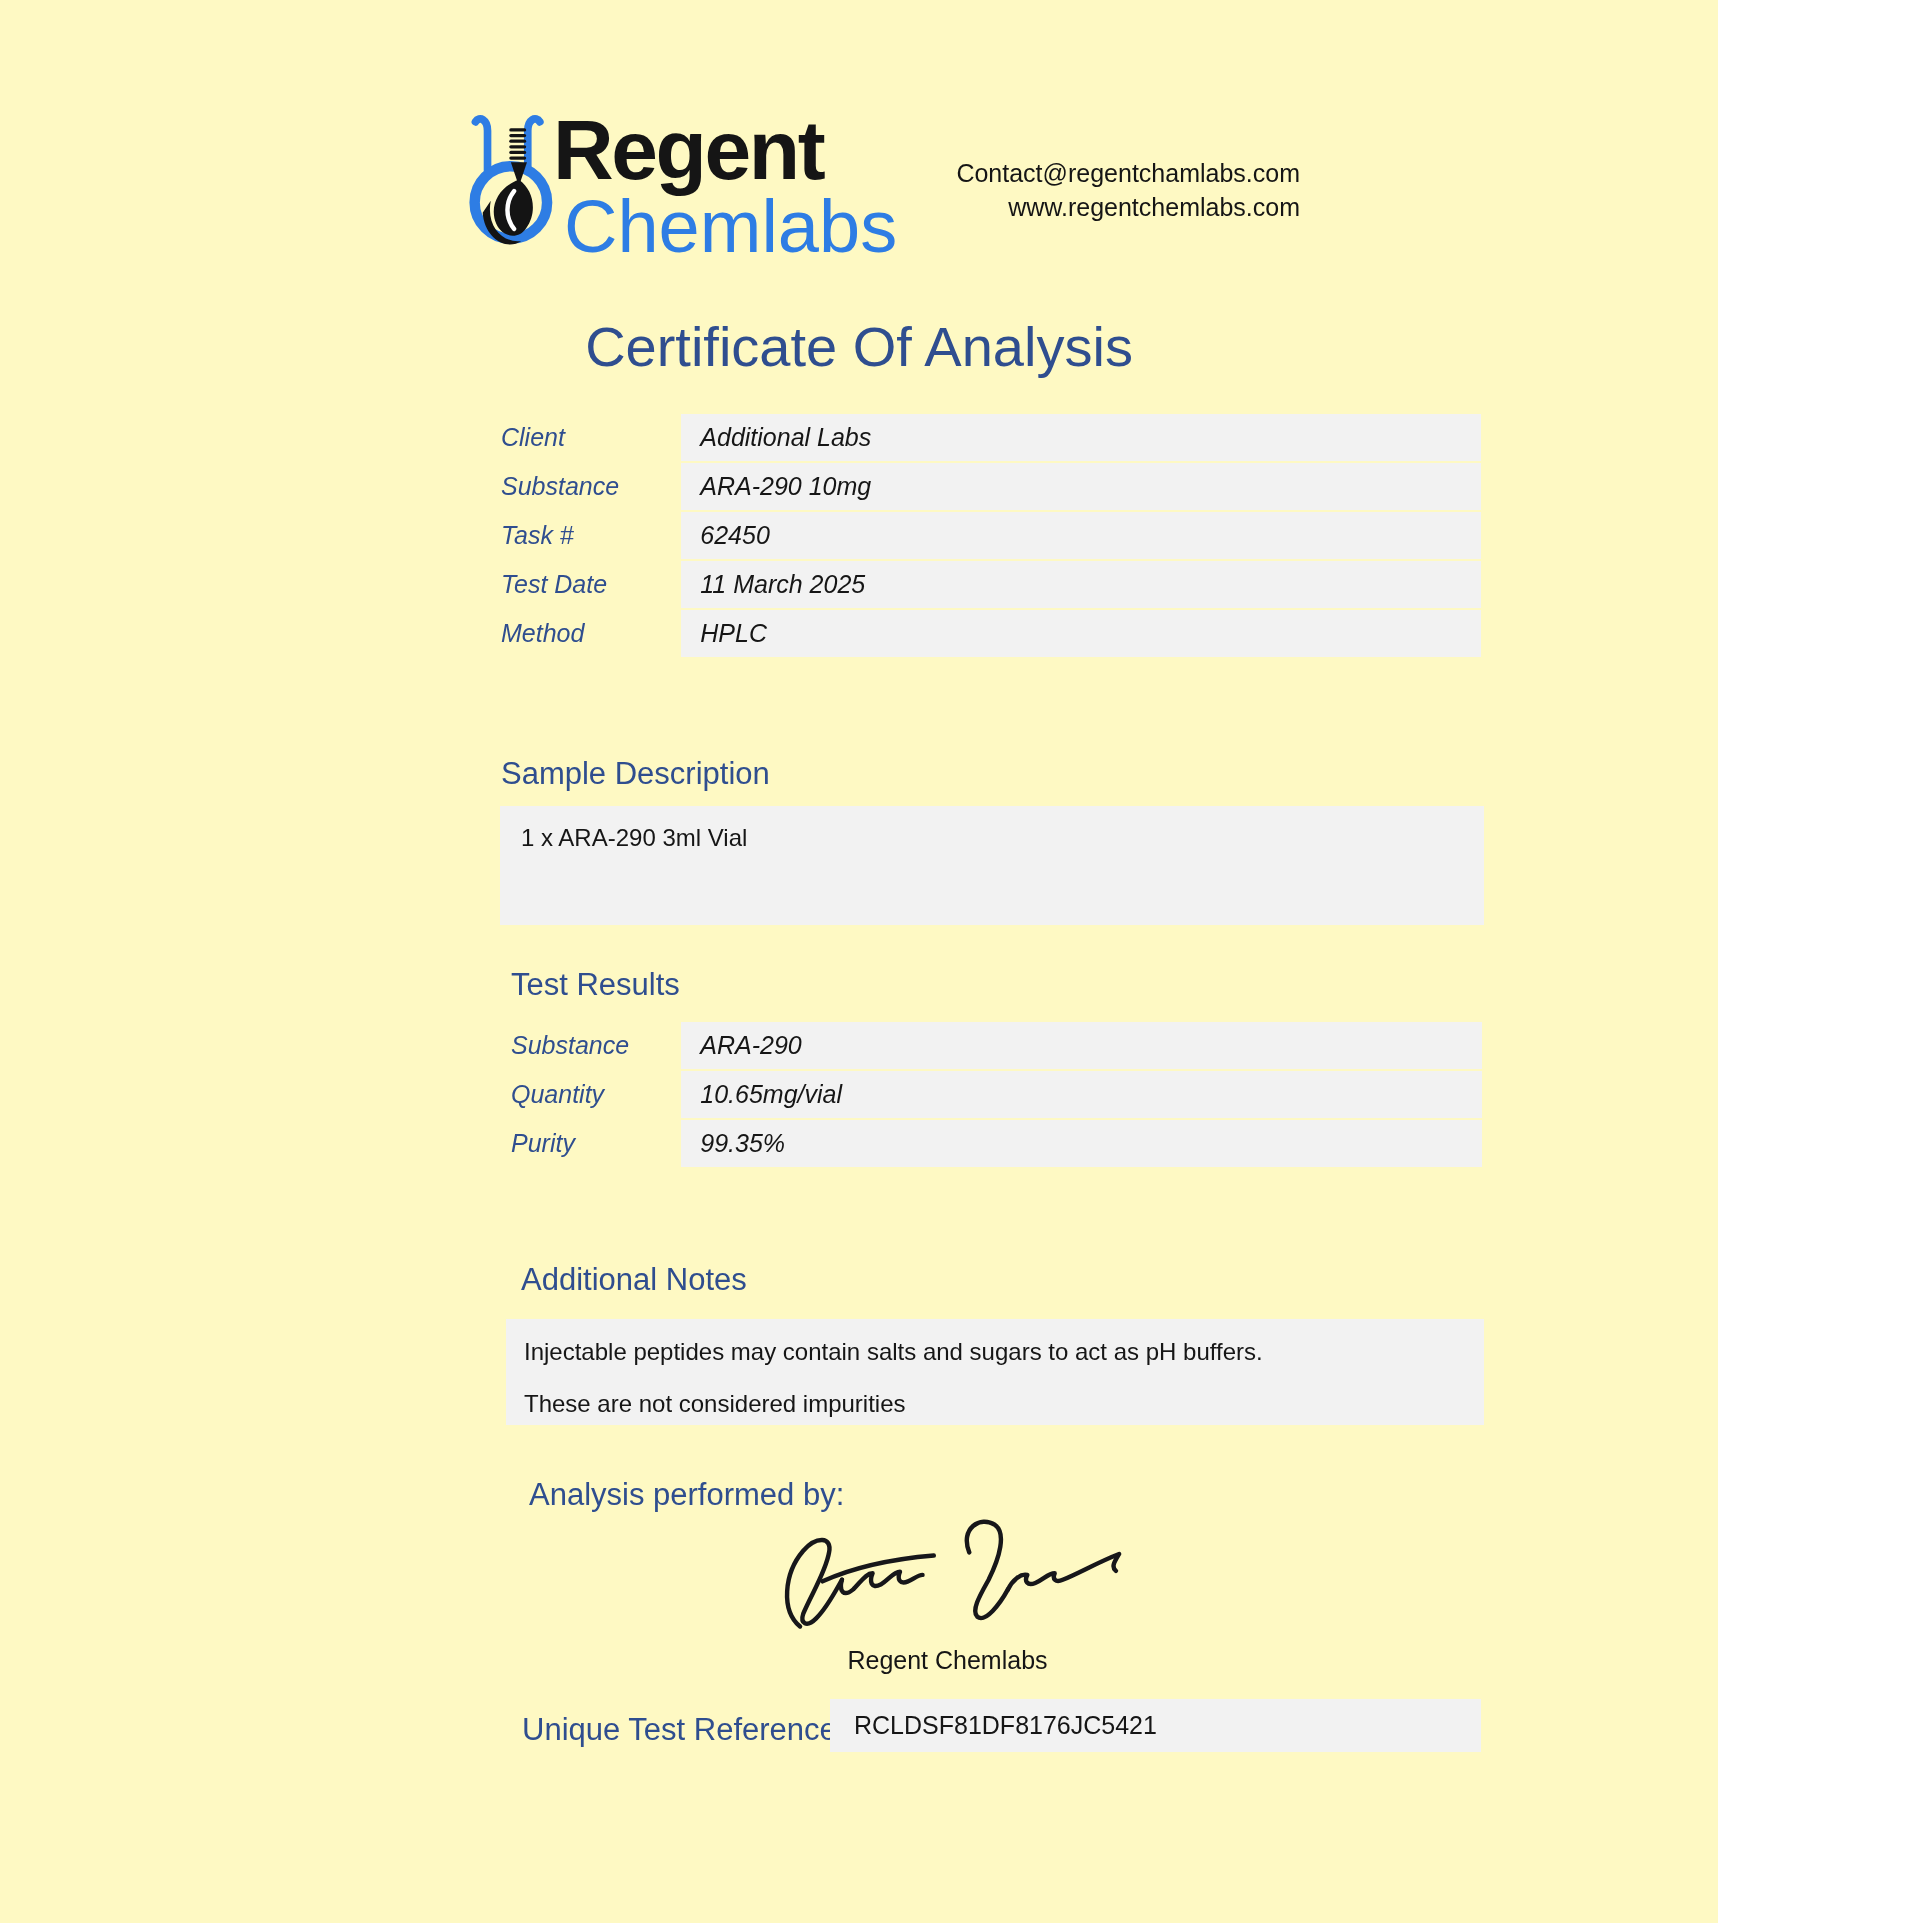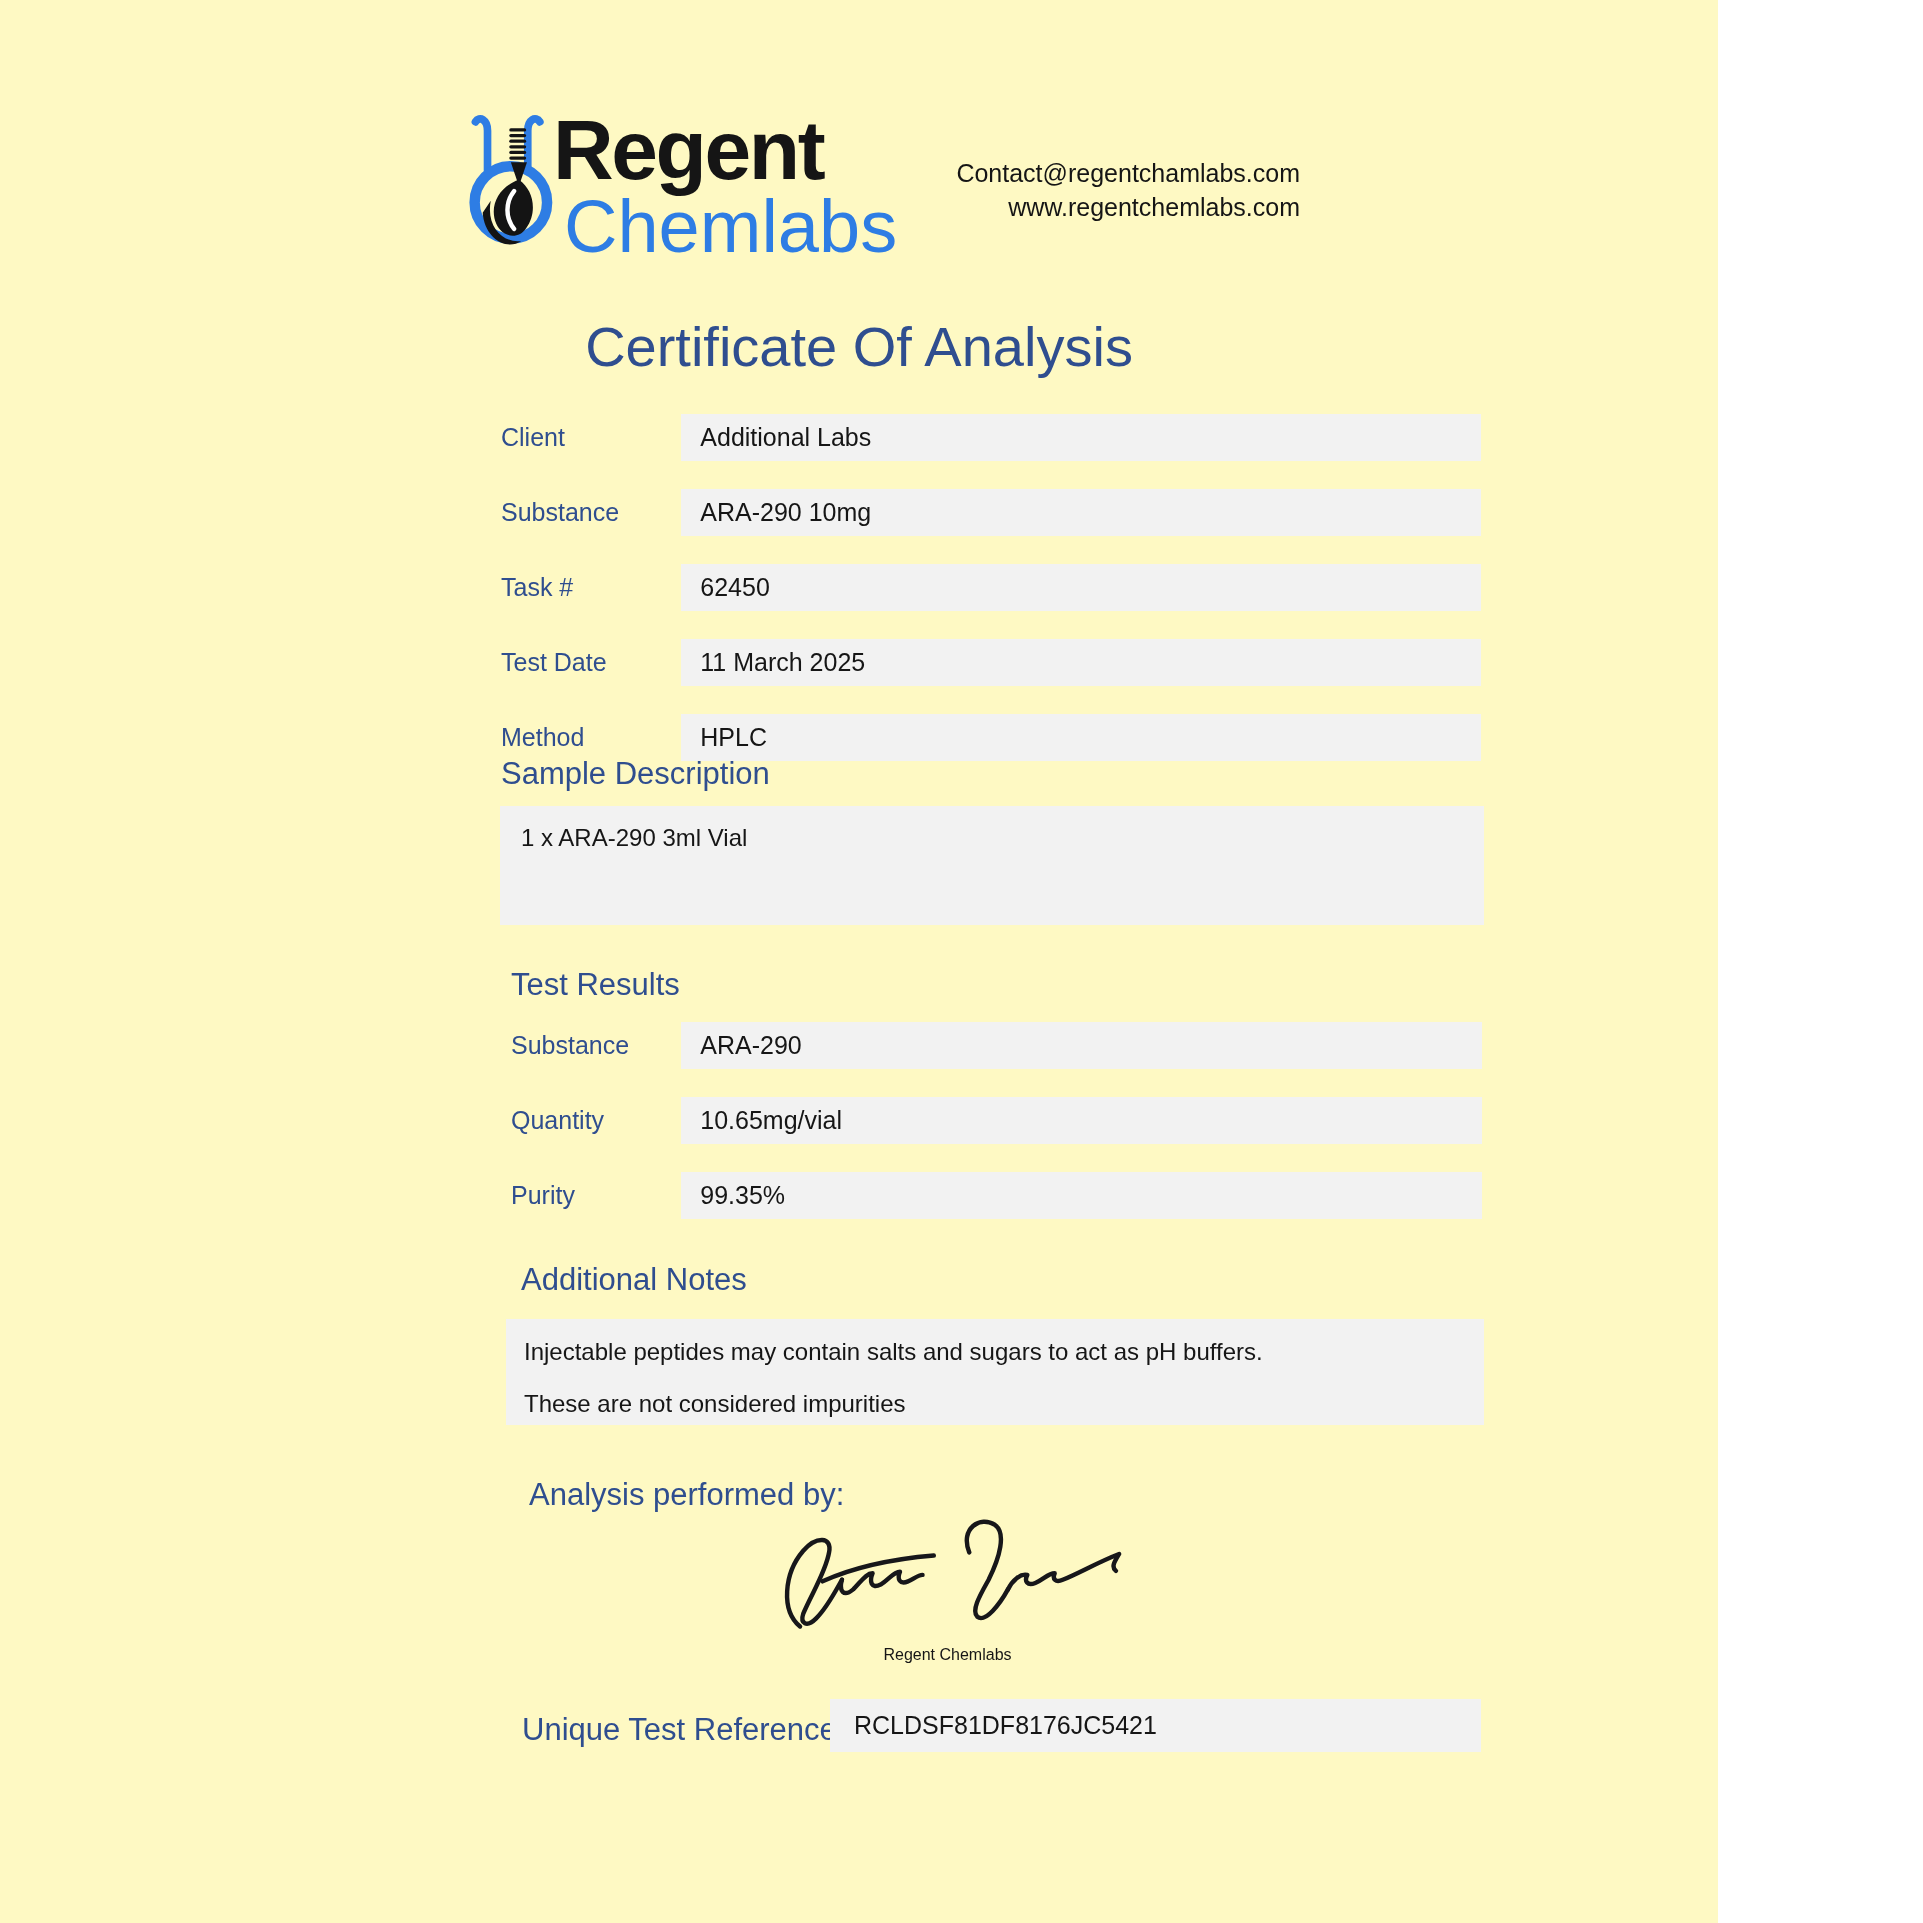--- a/index.html
+++ b/index.html
@@ -19,21 +19,21 @@
   .logo-word-top{position:absolute;left:553px;top:108px;font-size:84px;font-weight:700;letter-spacing:-2.4px;color:#151515;line-height:1;}
   .logo-word-bottom{position:absolute;left:564px;top:190px;font-size:74px;font-weight:400;color:var(--logo-blue);line-height:1;}
 
   
   .contact{position:absolute;right:418px;top:156px;text-align:right;font-size:25px;line-height:34px;color:#151515;}
 
   
   .doc-title{position:absolute;left:0;top:314px;width:100%;text-align:center;font-size:56px;font-weight:400;color:var(--navy);}
 
   
-  .ftable{position:absolute;display:flex;flex-direction:column;gap:28px;}
+  .ftable{position:absolute;display:flex;flex-direction:column;gap:2px;font-style:italic;}
   .frow{display:flex;height:47px;}
   .flabel{display:flex;align-items:center;font-size:25px;color:var(--navy);flex:0 0 auto;}
   .fbox{flex:1 1 auto;background:var(--box-gray);display:flex;align-items:center;padding-left:19.3px;font-size:25px;color:var(--ink);}
   .info-table{left:501px;top:414px;width:980px;}
   .info-table .flabel{width:180px;}
   .results-table{left:511px;top:1022px;width:971px;}
   .results-table .flabel{width:170px;}
 
   
   .section-heading{position:absolute;font-size:31px;font-weight:400;color:var(--navy);}
@@ -43,21 +43,21 @@
   .h-analysis{left:529px;top:1477px;}
 
   
   .sample-box{position:absolute;left:500px;top:806px;width:984px;height:119px;background:var(--box-gray);padding:18px 21px;font-size:24px;}
   .notes-box{position:absolute;left:506px;top:1319px;width:978px;height:106px;background:var(--box-gray);padding:19.3px 18px;font-size:24px;}
   .notes-box .note-line + .note-line{margin-top:24px;}
 
   
   .signature-svg{position:absolute;left:766px;top:1504px;width:363px;height:141px;}
   .sig-stroke{fill:none;stroke:#17171a;stroke-width:5.5;stroke-linecap:round;stroke-linejoin:round;}
-  .signed-name{position:absolute;left:766px;top:1646px;width:363px;text-align:center;font-size:16px;color:var(--ink);}
+  .signed-name{position:absolute;left:766px;top:1646px;width:363px;text-align:center;font-size:25px;color:var(--ink);}
 
   
   .ref-label{position:absolute;left:522px;top:1712px;font-size:31px;color:var(--navy);}
   .ref-box{position:absolute;left:830px;top:1699px;width:651px;height:53px;background:var(--box-gray);display:flex;align-items:center;padding-left:24px;font-size:25px;color:var(--ink);}
 </style>
 </head>
 <body>
 
 <div class="page">
 

